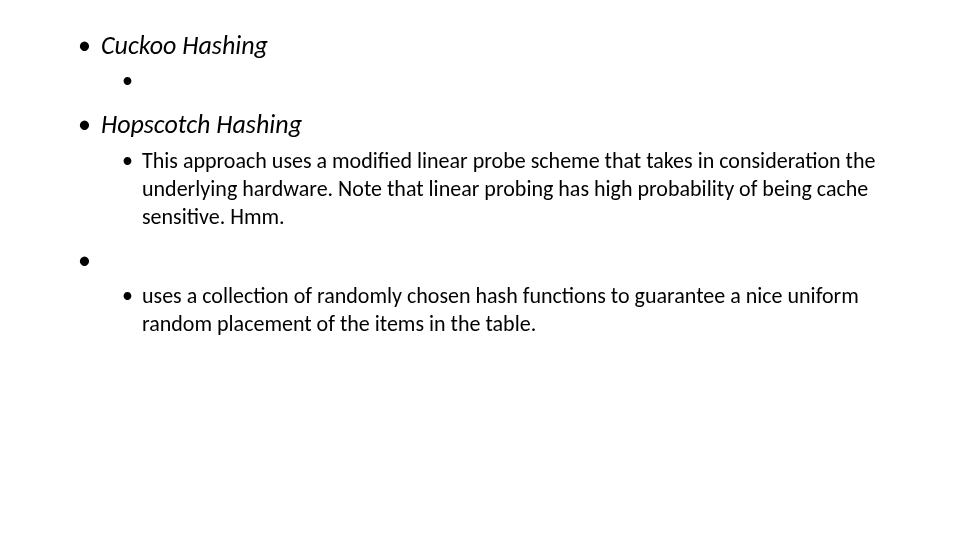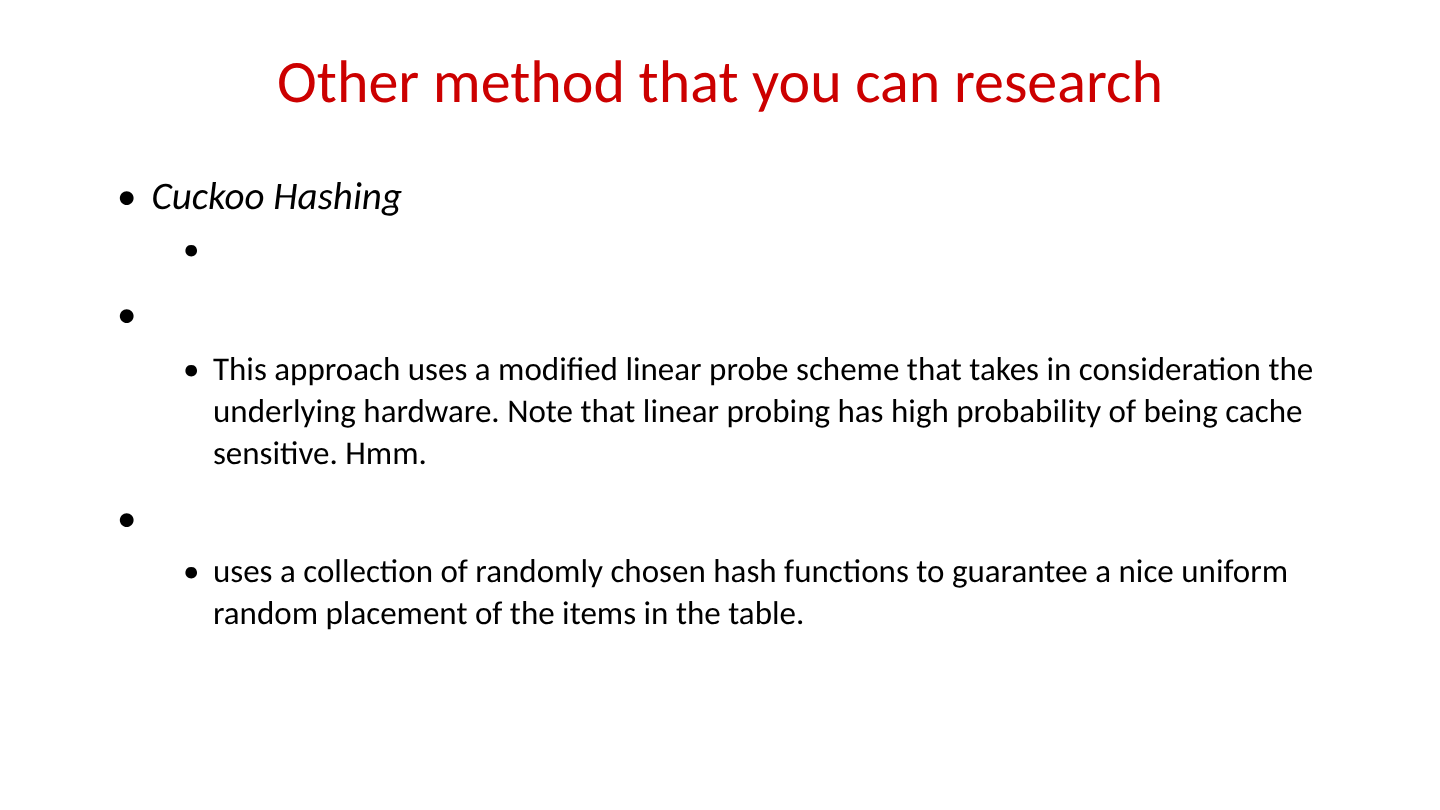--- a/index.html
+++ b/index.html
@@ -64,36 +64,36 @@
     .sub-text {
       font-size: 22px;
       color: #000;
       line-height: 1.28;
     }
   </style>
 </head>
 <body>
 
 <div class="slide">
-  <h1 class="title">Other method that you can research</h1>
 
   <div class="content">
 
     <div class="top-item">
       <span class="top-bullet">•</span>
       <span class="top-text">Cuckoo Hashing</span>
     </div>
     <div class="sub-list">
       <div class="sub-item">
         <span class="sub-bullet">•</span>
       </div>
     </div>
 
     <div class="top-item">
       <span class="top-bullet">•</span>
+      <span class="top-text">Hopscotch Hashing</span>
     </div>
     <div class="sub-list">
       <div class="sub-item">
         <span class="sub-bullet">•</span>
         <span class="sub-text">This approach uses a modified linear probe scheme that takes in consideration the underlying hardware.  Note that linear probing has high probability of being cache sensitive.   Hmm.</span>
       </div>
     </div>
 
     <div class="top-item">
       <span class="top-bullet">•</span>

